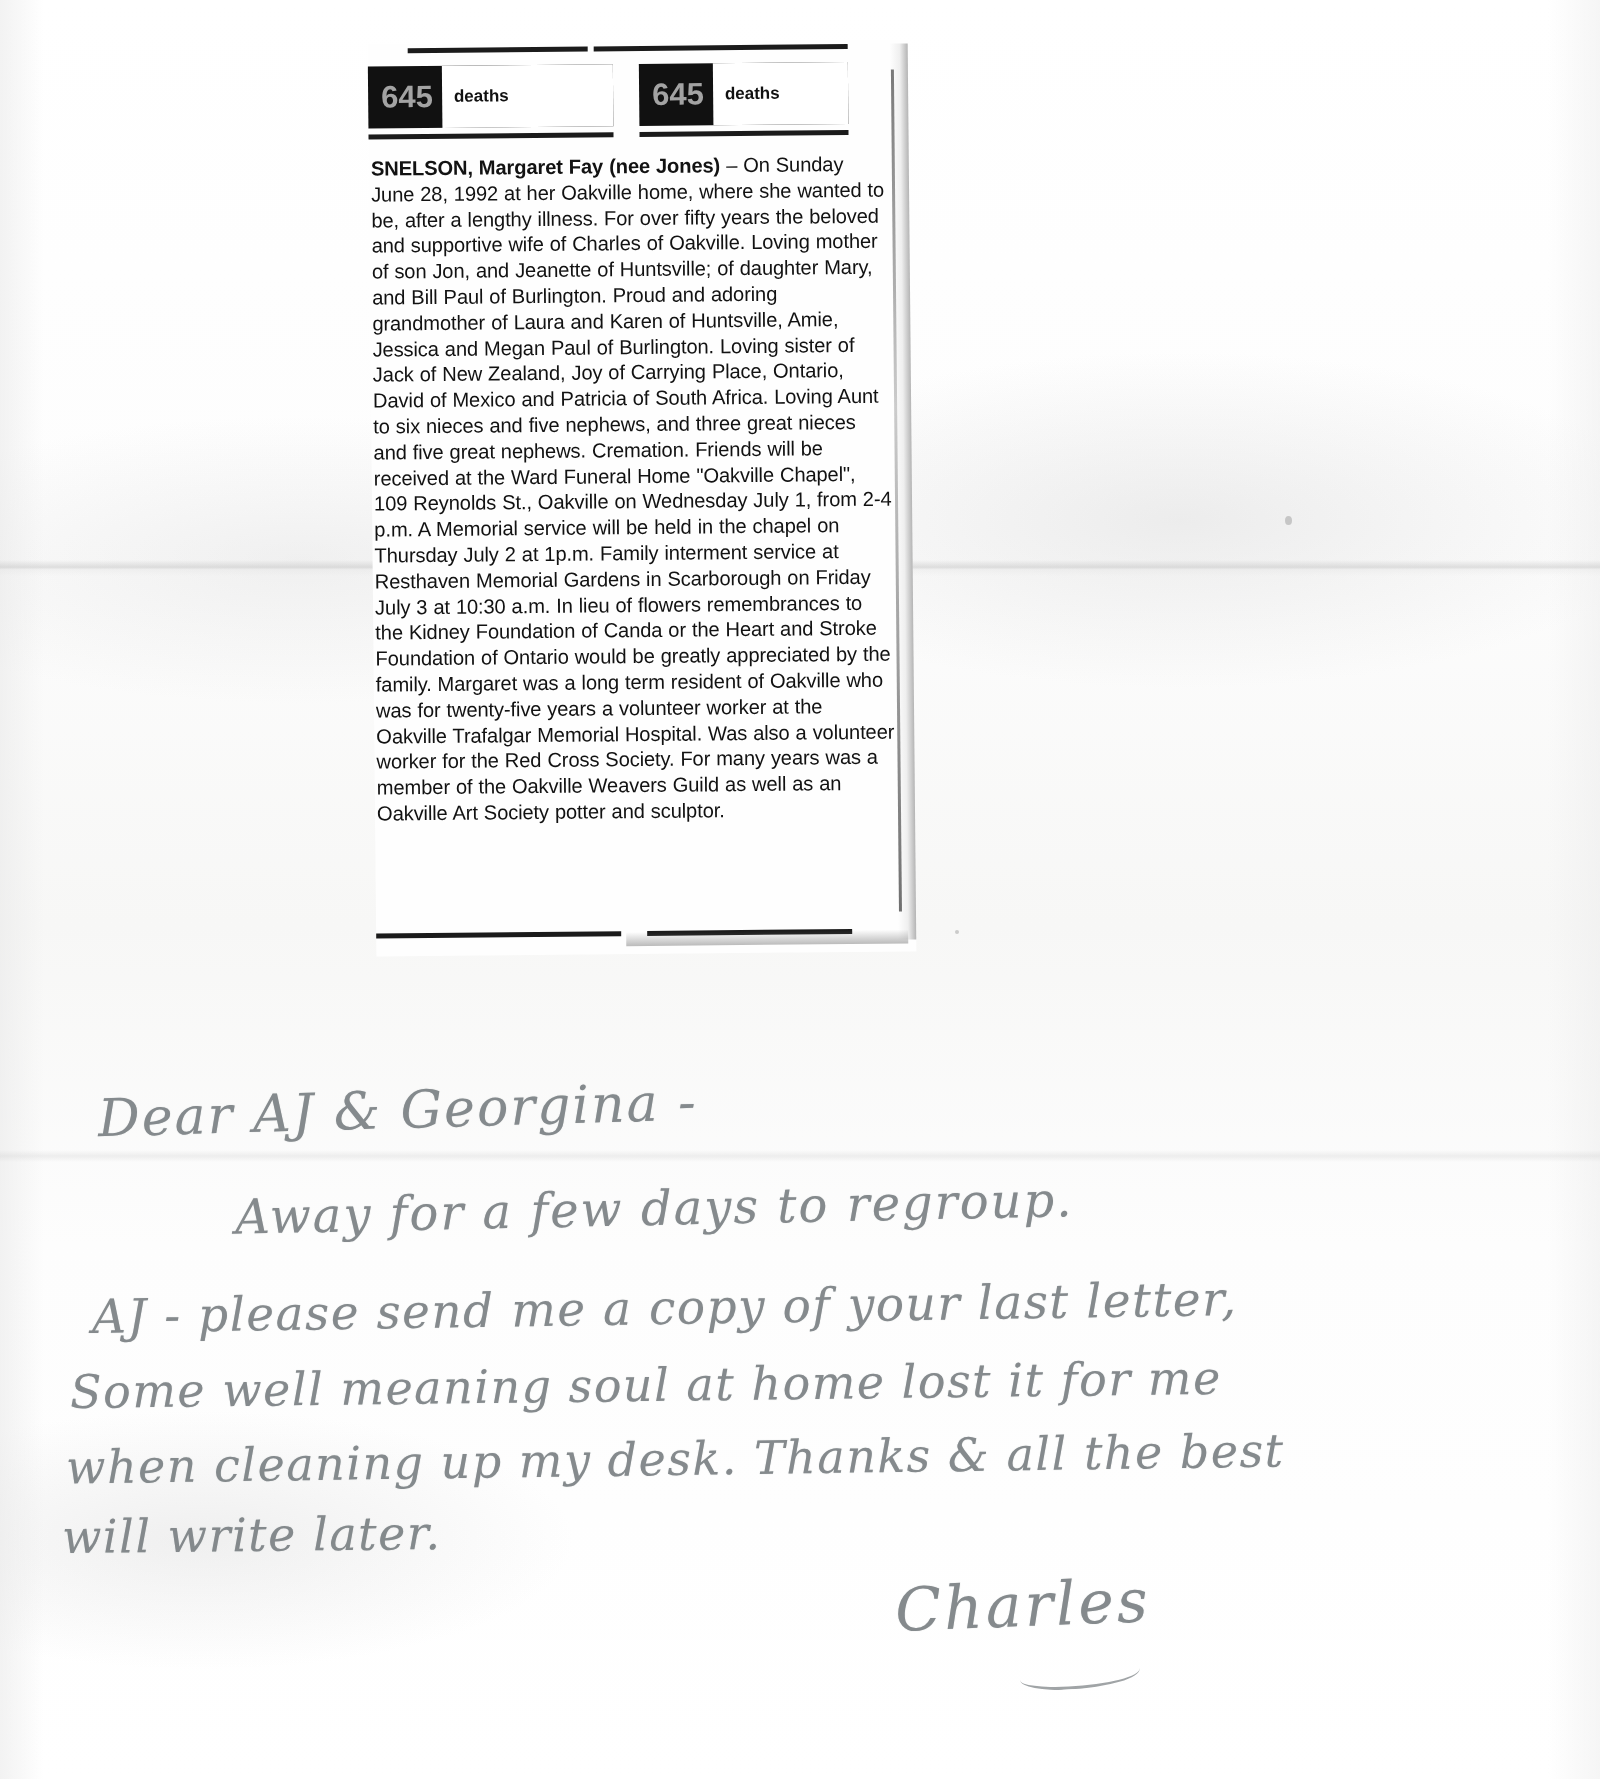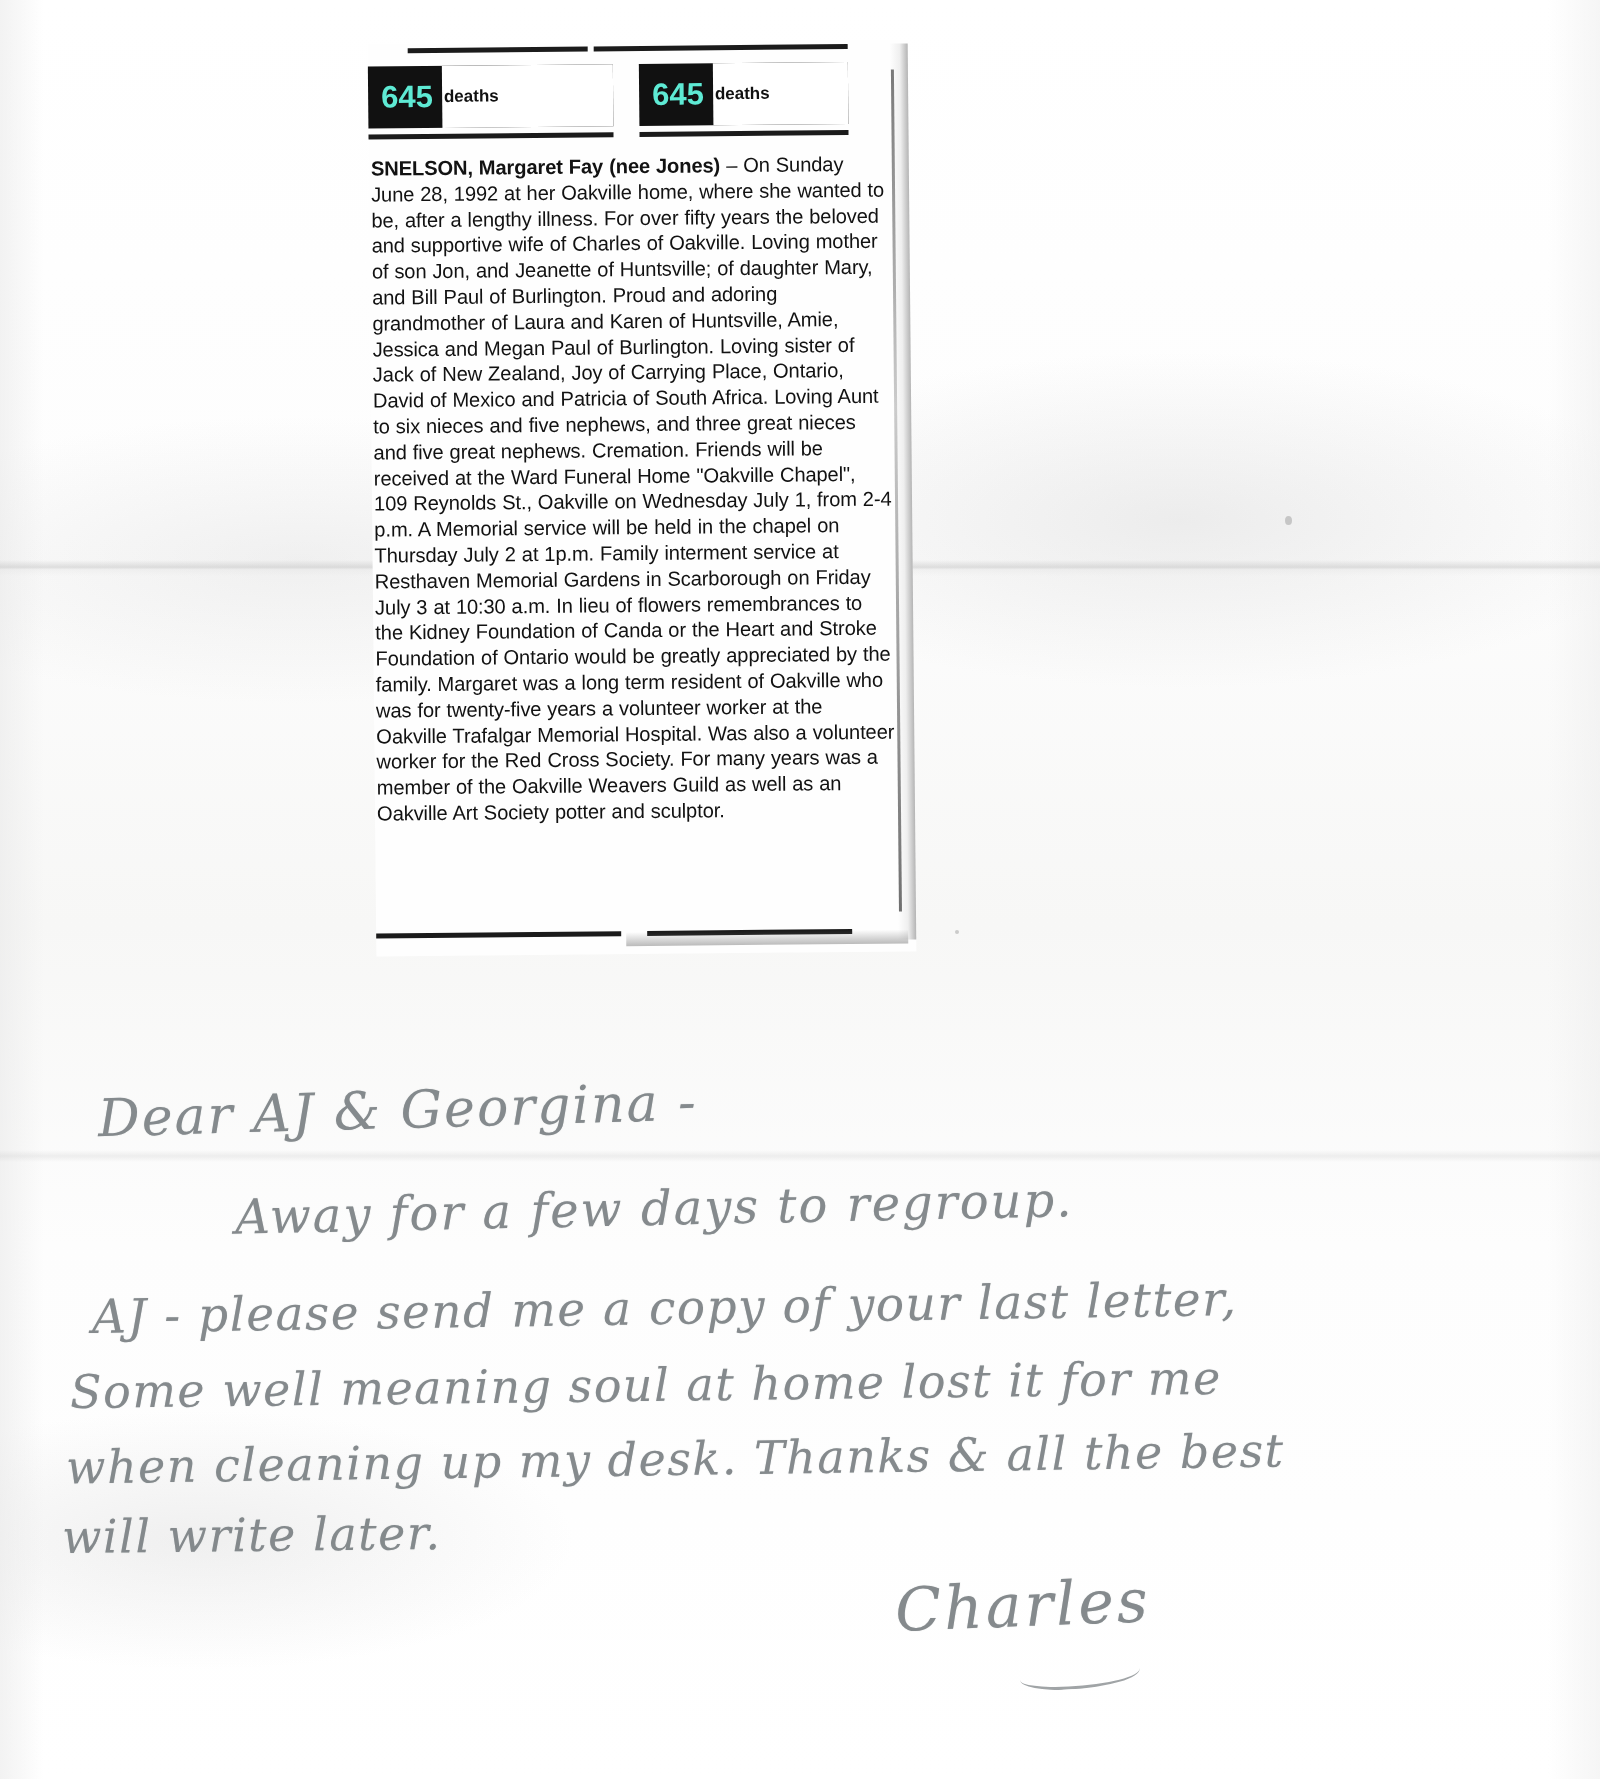--- a/index.html
+++ b/index.html
@@ -91,40 +91,40 @@
     position: absolute;
     top: 22px;
     height: 62px;
     background: #111111;
     display: flex;
     align-items: center;
   }
   #tag-a { left: 0px; width: 245px; }
   #tag-b { left: 271px; width: 209px; }
   .tag .num {
-    color: #5eead4;
+    color: #a3a3a3;
     font-weight: 700;
     font-size: 31px;
     letter-spacing: 0px;
     padding-left: 13px;
     font-family: "Liberation Sans", sans-serif;
   }
   .tag .label-wrap {
     background: #ffffff;
     height: 62px;
     flex: 1;
     display: flex;
     align-items: center;
     margin-left: 9px;
   }
   .tag .label {
     color: #111111;
     font-weight: 700;
     font-size: 17px;
-    padding-left: 2px;
+    padding-left: 12px;
   }
 
   .rule-under {
     position: absolute;
     top: 92px;
     height: 5px;
     background: #1b1b1b;
   }
   #rule-under-a { left: 0px; width: 245px; top: 90px; }
   #rule-under-b { left: 271px; width: 209px; top: 90px; }

